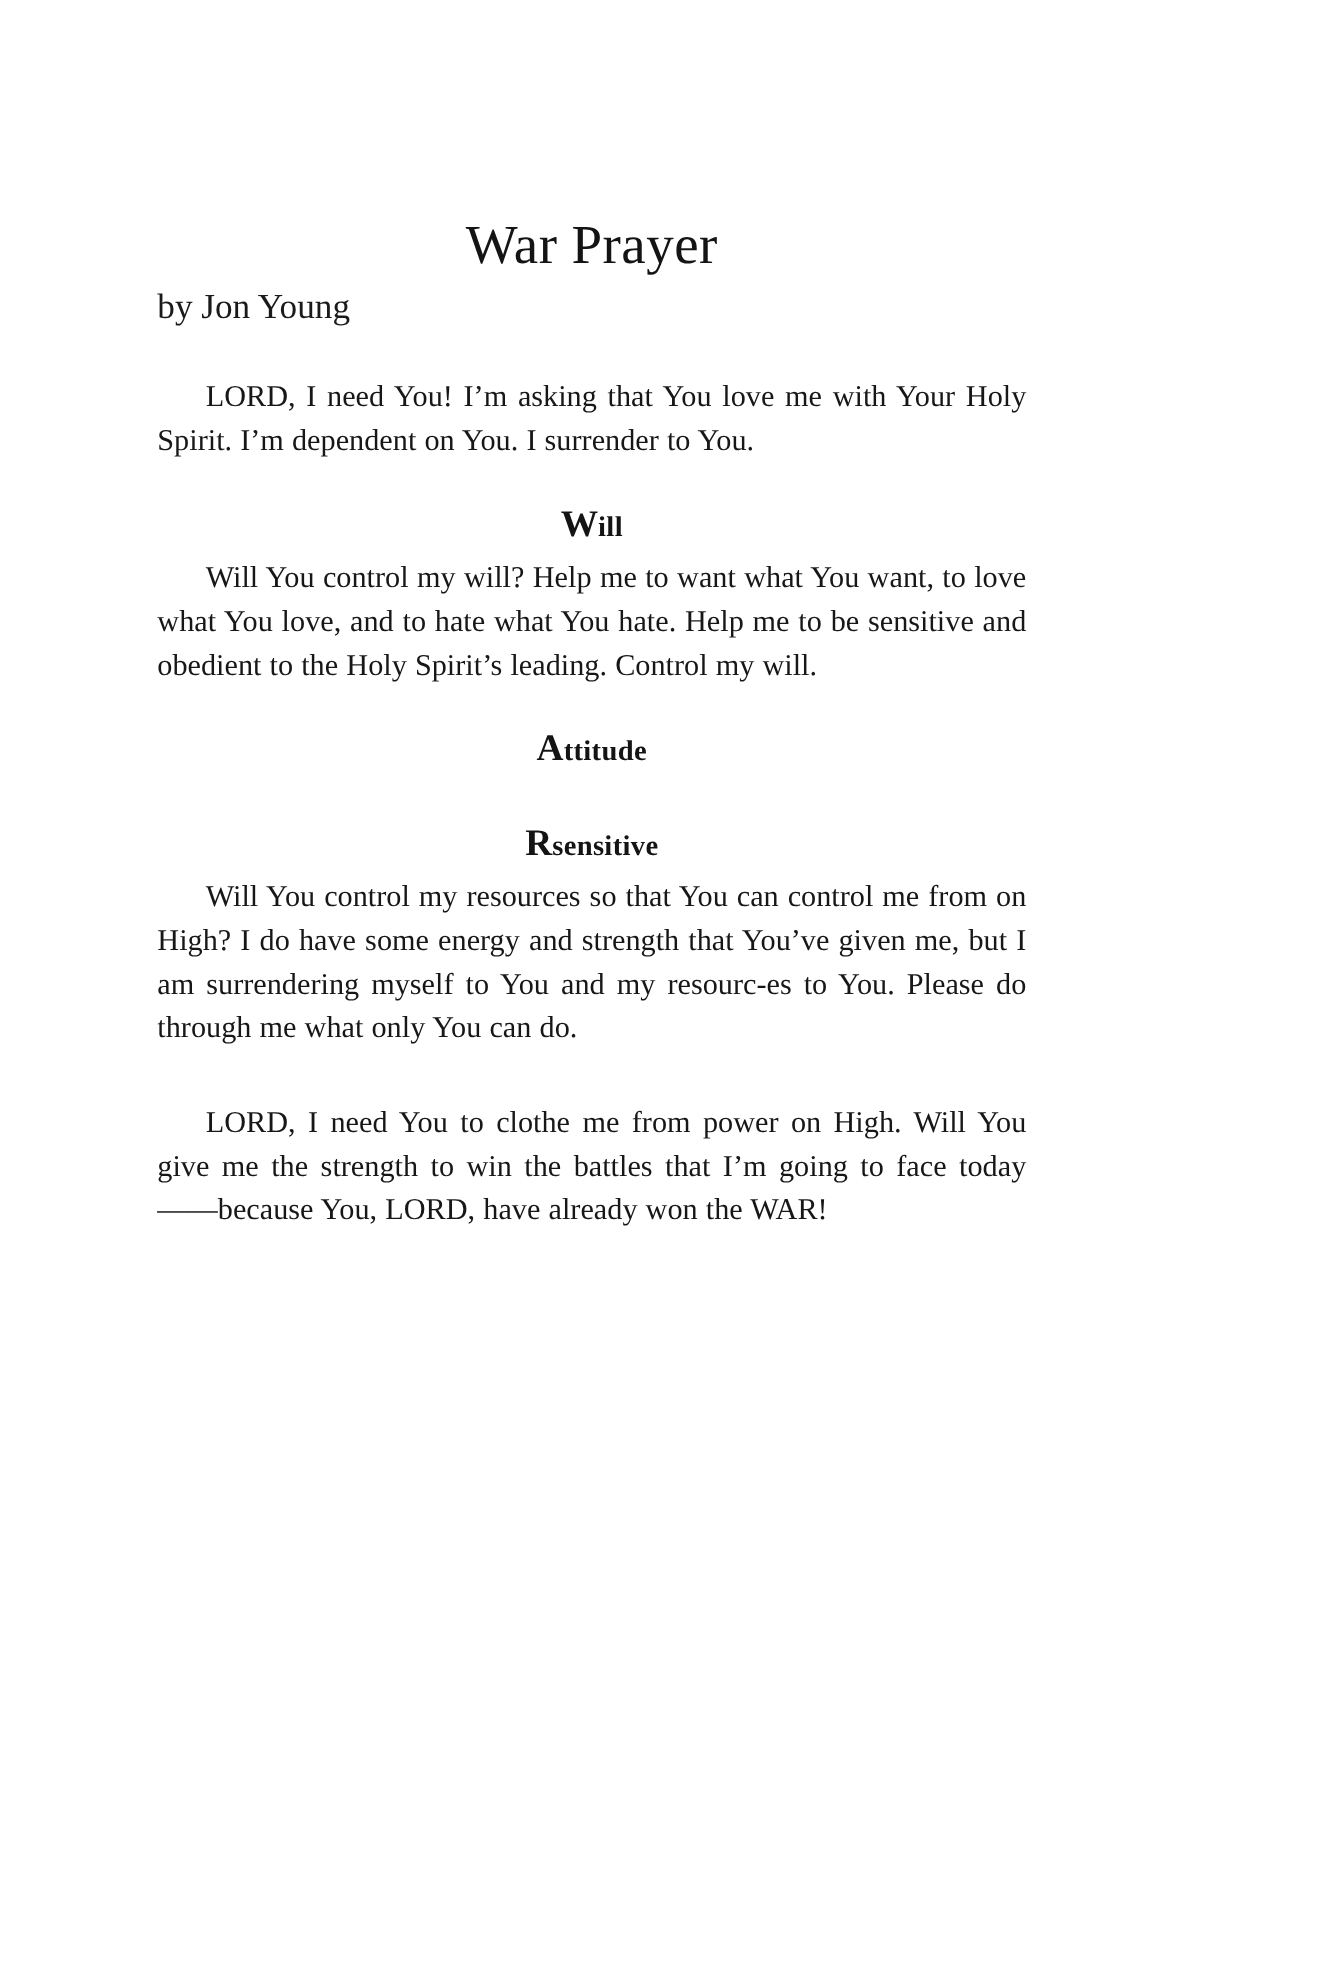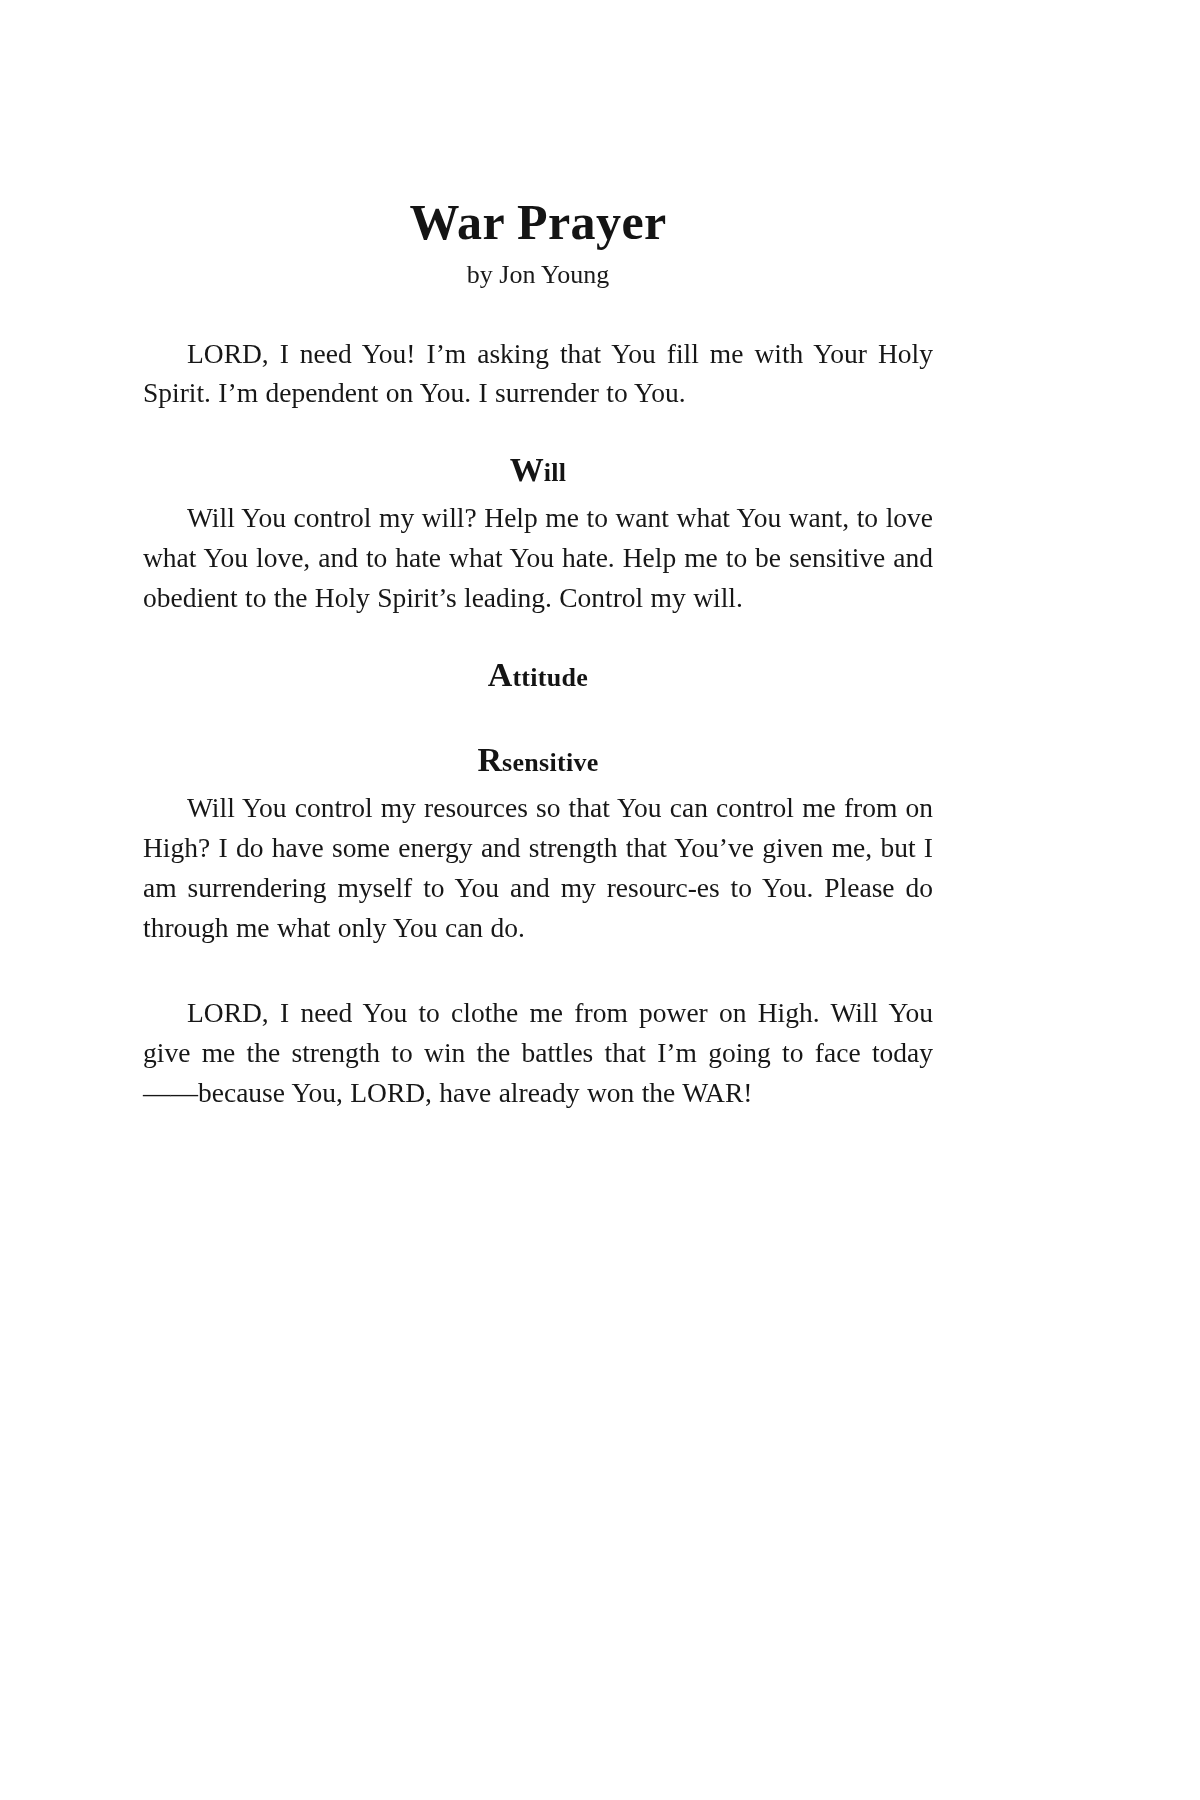--- a/index.html
+++ b/index.html
@@ -31,28 +31,27 @@
     top: 196px;
     width: 790px;
   }
 
   
   .title {
     text-align: center;
     font-size: 50px;
     line-height: 1.06;
     letter-spacing: 0.4px;
-    font-weight: 700;
+    font-weight: 400;
     margin: 0;
     color: #141414;
   }
 
   .byline {
-    text-align: center;
-    font-size: 26px;
+    font-size: 32px;
     line-height: 1.1;
     margin: 12px 0 0 0;
     font-weight: 400;
     color: #1a1a1a;
   }
 
   
   .section-heading {
     text-align: center;
     margin: 0;
@@ -95,21 +94,21 @@
 
 <div class="page">
   <div class="content">
 
     <h1 class="title">War Prayer</h1>
 
     <div class="byline">by Jon Young</div>
 
     <div class="gap-intro"></div>
 
-    <p class="body indent">LORD, I need You! I’m asking that You fill me with Your Holy Spirit. I’m dependent on You. I surrender to You.</p>
+    <p class="body indent">LORD, I need You! I’m asking that You love me with Your Holy Spirit. I’m dependent on You. I surrender to You.</p>
 
     <div class="gap-before-h"></div>
     <div class="section-heading">
       <span class="cap">W</span><span class="rest">ill</span>
     </div>
     <div class="gap-after-h"></div>
     <p class="body indent">Will You control my will? Help me to want what You want, to love what You love, and to hate what You hate. Help me to be sensitive and obedient to the Holy Spirit’s leading. Control my will.</p>
 
     <div class="gap-before-h"></div>
     <div class="section-heading">

